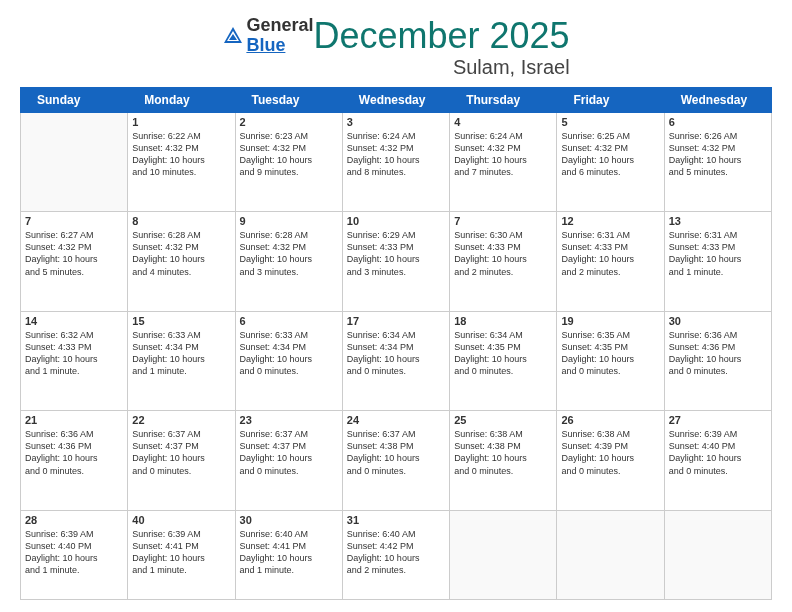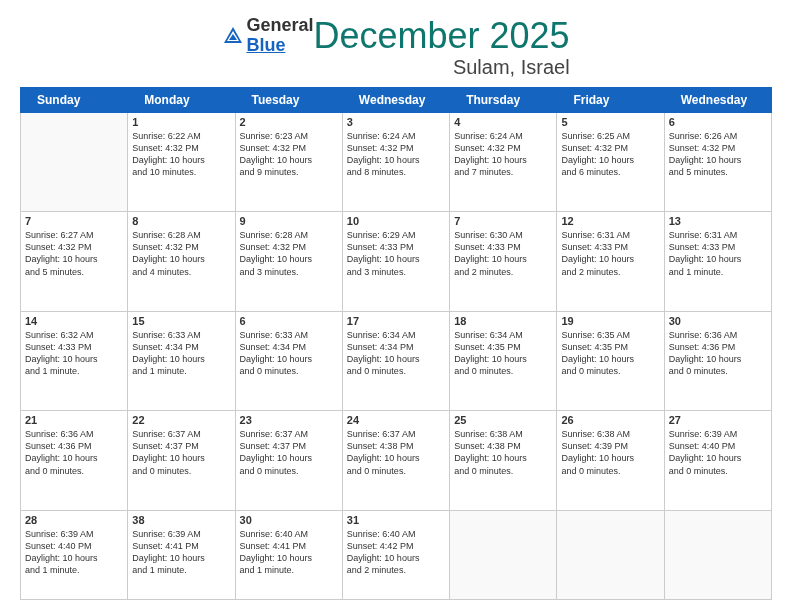--- a/index.html
+++ b/index.html
@@ -253,21 +253,21 @@
             <span class="day-num">27</span>
             <div class="day-info">Sunrise: 6:39 AM<br>Sunset: 4:40 PM<br>Daylight: 10 hours<br>and 0 minutes.</div>
           </td>
         </tr>
         <tr class="last-row">
           <td>
             <span class="day-num">28</span>
             <div class="day-info">Sunrise: 6:39 AM<br>Sunset: 4:40 PM<br>Daylight: 10 hours<br>and 1 minute.</div>
           </td>
           <td>
-            <span class="day-num">38</span>
+            <span class="day-num">40</span>
             <div class="day-info">Sunrise: 6:39 AM<br>Sunset: 4:41 PM<br>Daylight: 10 hours<br>and 1 minute.</div>
           </td>
           <td>
             <span class="day-num">30</span>
             <div class="day-info">Sunrise: 6:40 AM<br>Sunset: 4:41 PM<br>Daylight: 10 hours<br>and 1 minute.</div>
           </td>
           <td>
             <span class="day-num">31</span>
             <div class="day-info">Sunrise: 6:40 AM<br>Sunset: 4:42 PM<br>Daylight: 10 hours<br>and 2 minutes.</div>
           </td>

